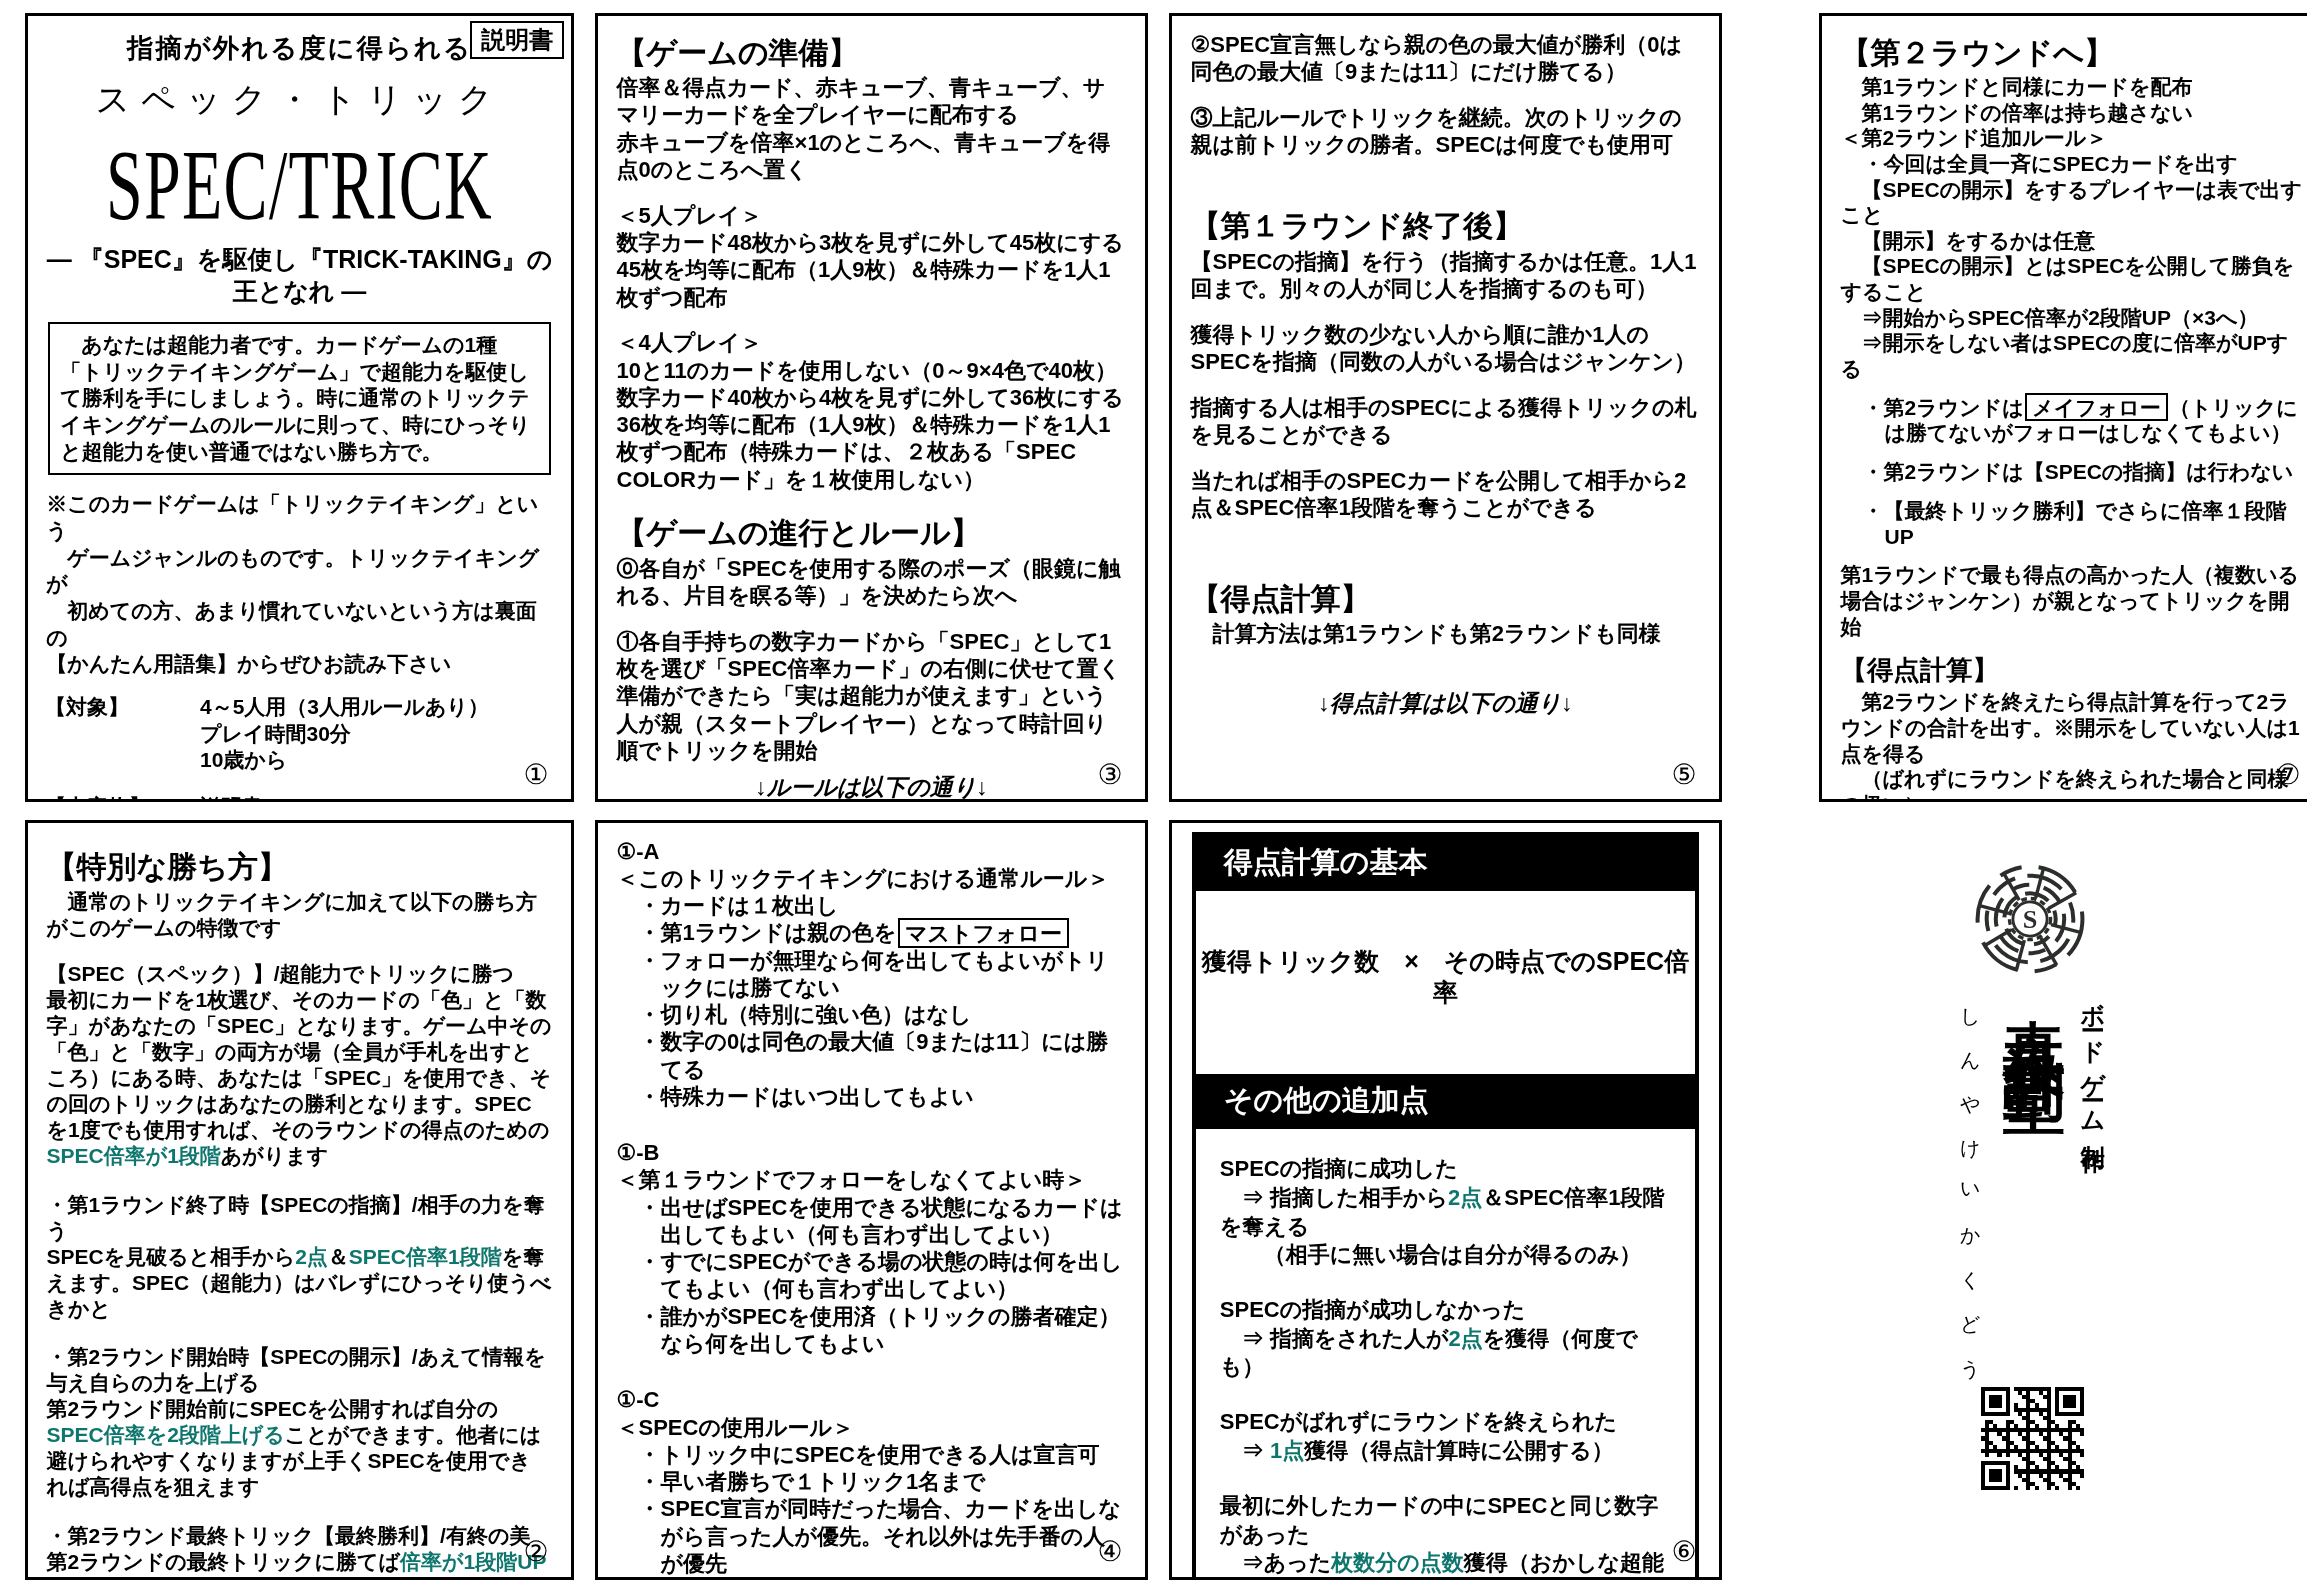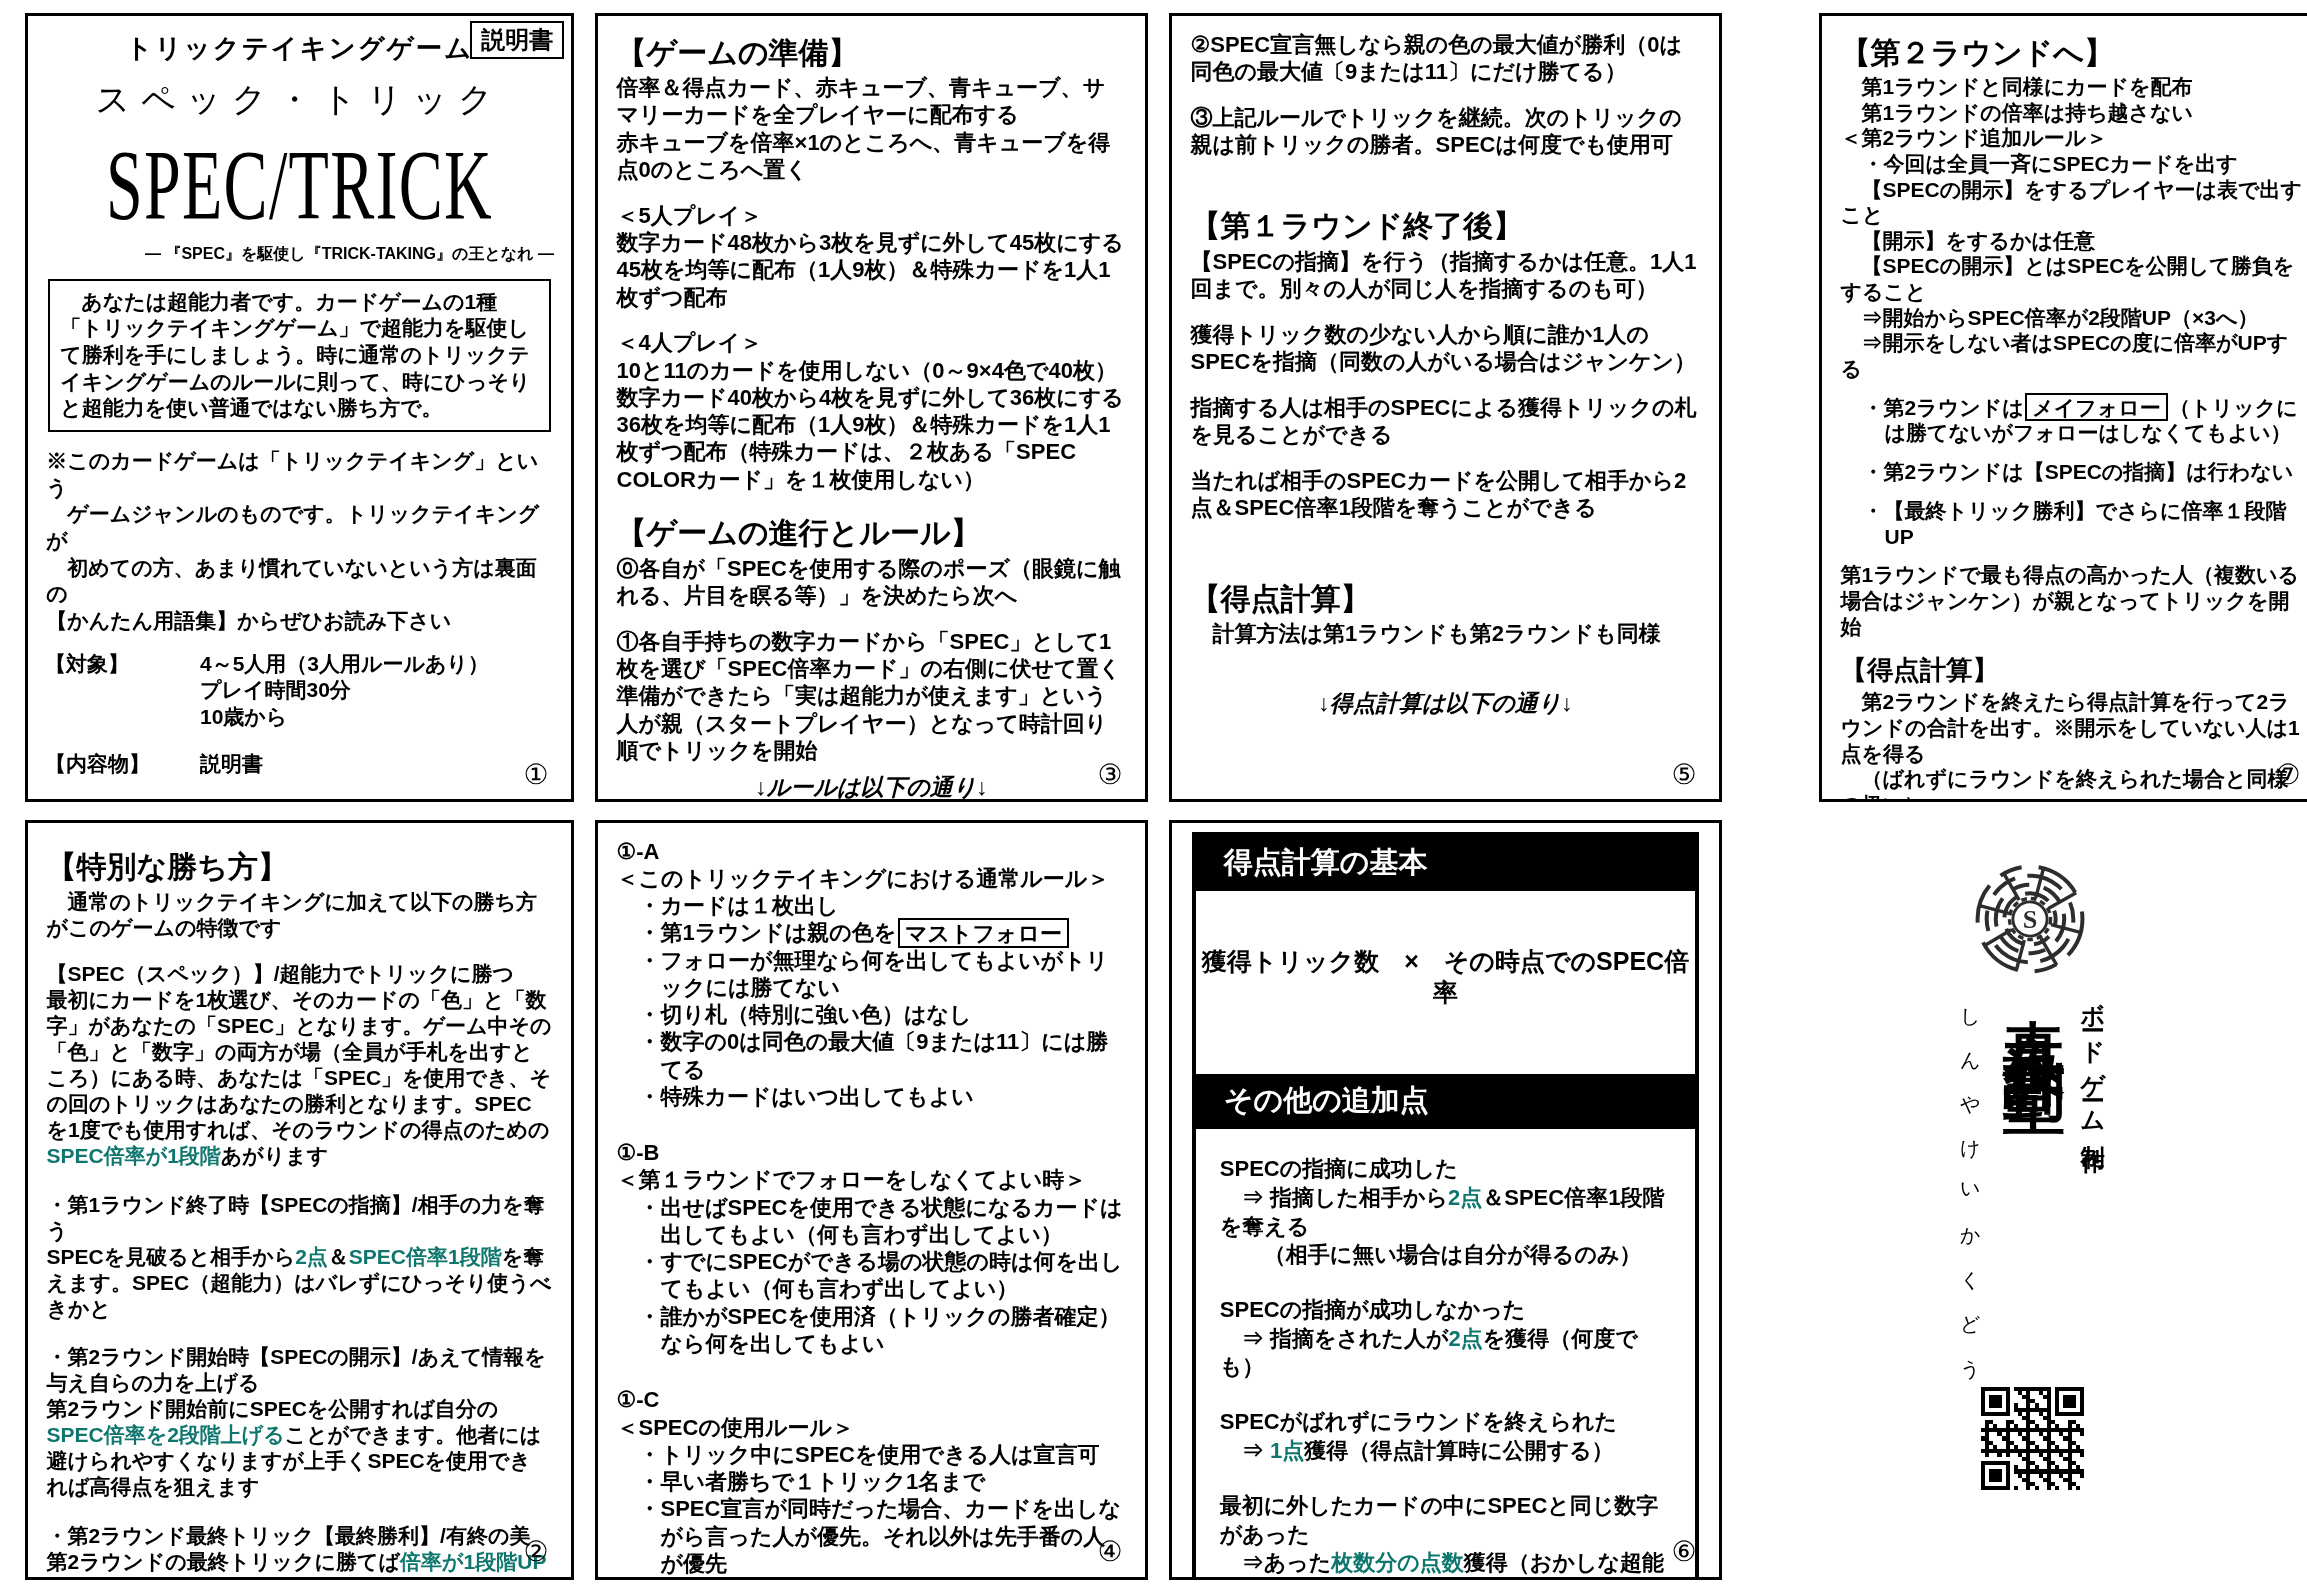--- a/index.html
+++ b/index.html
@@ -15,21 +15,21 @@
   #p6{left:1169px;top:820px;width:553px;height:760px;padding-top:4px;}
   #p7{left:1819px;top:13.2px;width:507px;height:789px;font-size:21px;line-height:1.22;}
   .pagenum{position:absolute;right:22.4px;bottom:10.6px;font-size:28px;font-weight:normal;line-height:1;}
   
   .badge{position:absolute;top:5.3px;right:6.6px;border:2px solid #000;padding:1.3px 9.2px;font-size:24px;}
   .series{text-align:center;margin-top:5.3px;font-size:26.4px;letter-spacing:2px;}
   .kana{text-align:center;margin-top:12px;font-size:34px;letter-spacing:10.6px;font-weight:normal;
         font-family:"Liberation Serif",serif;}
   .maintitle{text-align:center;font-family:"Liberation Serif",serif;font-weight:normal;font-size:66px;
         letter-spacing:1.3px;transform:scaleY(1.5);transform-origin:center;margin:22.4px 0 17px;}
-  .tagline{text-align:right;font-size:16px;margin-top:4px;}
+  .tagline{text-align:center;font-size:25px;margin-top:4px;}
   .introbox{border:2.6px solid #000;margin:14.5px 2.6px 0;padding:8px 10.6px;white-space:pre-wrap;}
   .notep{margin:16px 1.3px 0;white-space:pre-wrap;}
   .defs{margin-top:16px;}
   .defrow{display:flex;}
   .defrow + .defrow{margin-top:20px;}
   .deflabel{width:155px;flex:none;}
   .deflines{flex:1;}
   
   .blk{margin:0;}
   .blk-p,.blk-bullet,.blk-group,.blk-subheading,.blk-subheading2{white-space:pre-wrap;}
@@ -56,21 +56,21 @@
   .qr{position:absolute;left:238px;top:529px;width:103px;height:103px;}
   .qr svg{width:100%;height:100%;}
 </style>
 </head>
 <body>
 
 <div class="page">
 
   <div class="panel" id="p1">
     <div class="badge">説明書</div>
-    <div class="series">トリックテイキングゲーム</div>
+    <div class="series">指摘が外れる度に得られる</div>
     <div class="kana">スペック・トリック</div>
     <div class="maintitle">SPEC/TRICK</div>
     <div class="tagline">― 『SPEC』を駆使し『TRICK-TAKING』の王となれ ―</div>
     <div class="introbox">　あなたは超能力者です。カードゲームの1種「トリックテイキングゲーム」で超能力を駆使して勝利を手にしましょう。時に通常のトリックテイキングゲームのルールに則って、時にひっそりと超能力を使い普通ではない勝ち方で。</div>
     <div class="notep">※このカードゲームは「トリックテイキング」という
 　ゲームジャンルのものです。トリックテイキングが
 　初めての方、あまり慣れていないという方は裏面の
 【かんたん用語集】からぜひお読み下さい</div>
     <div class="defs">
       <div class="defrow">

